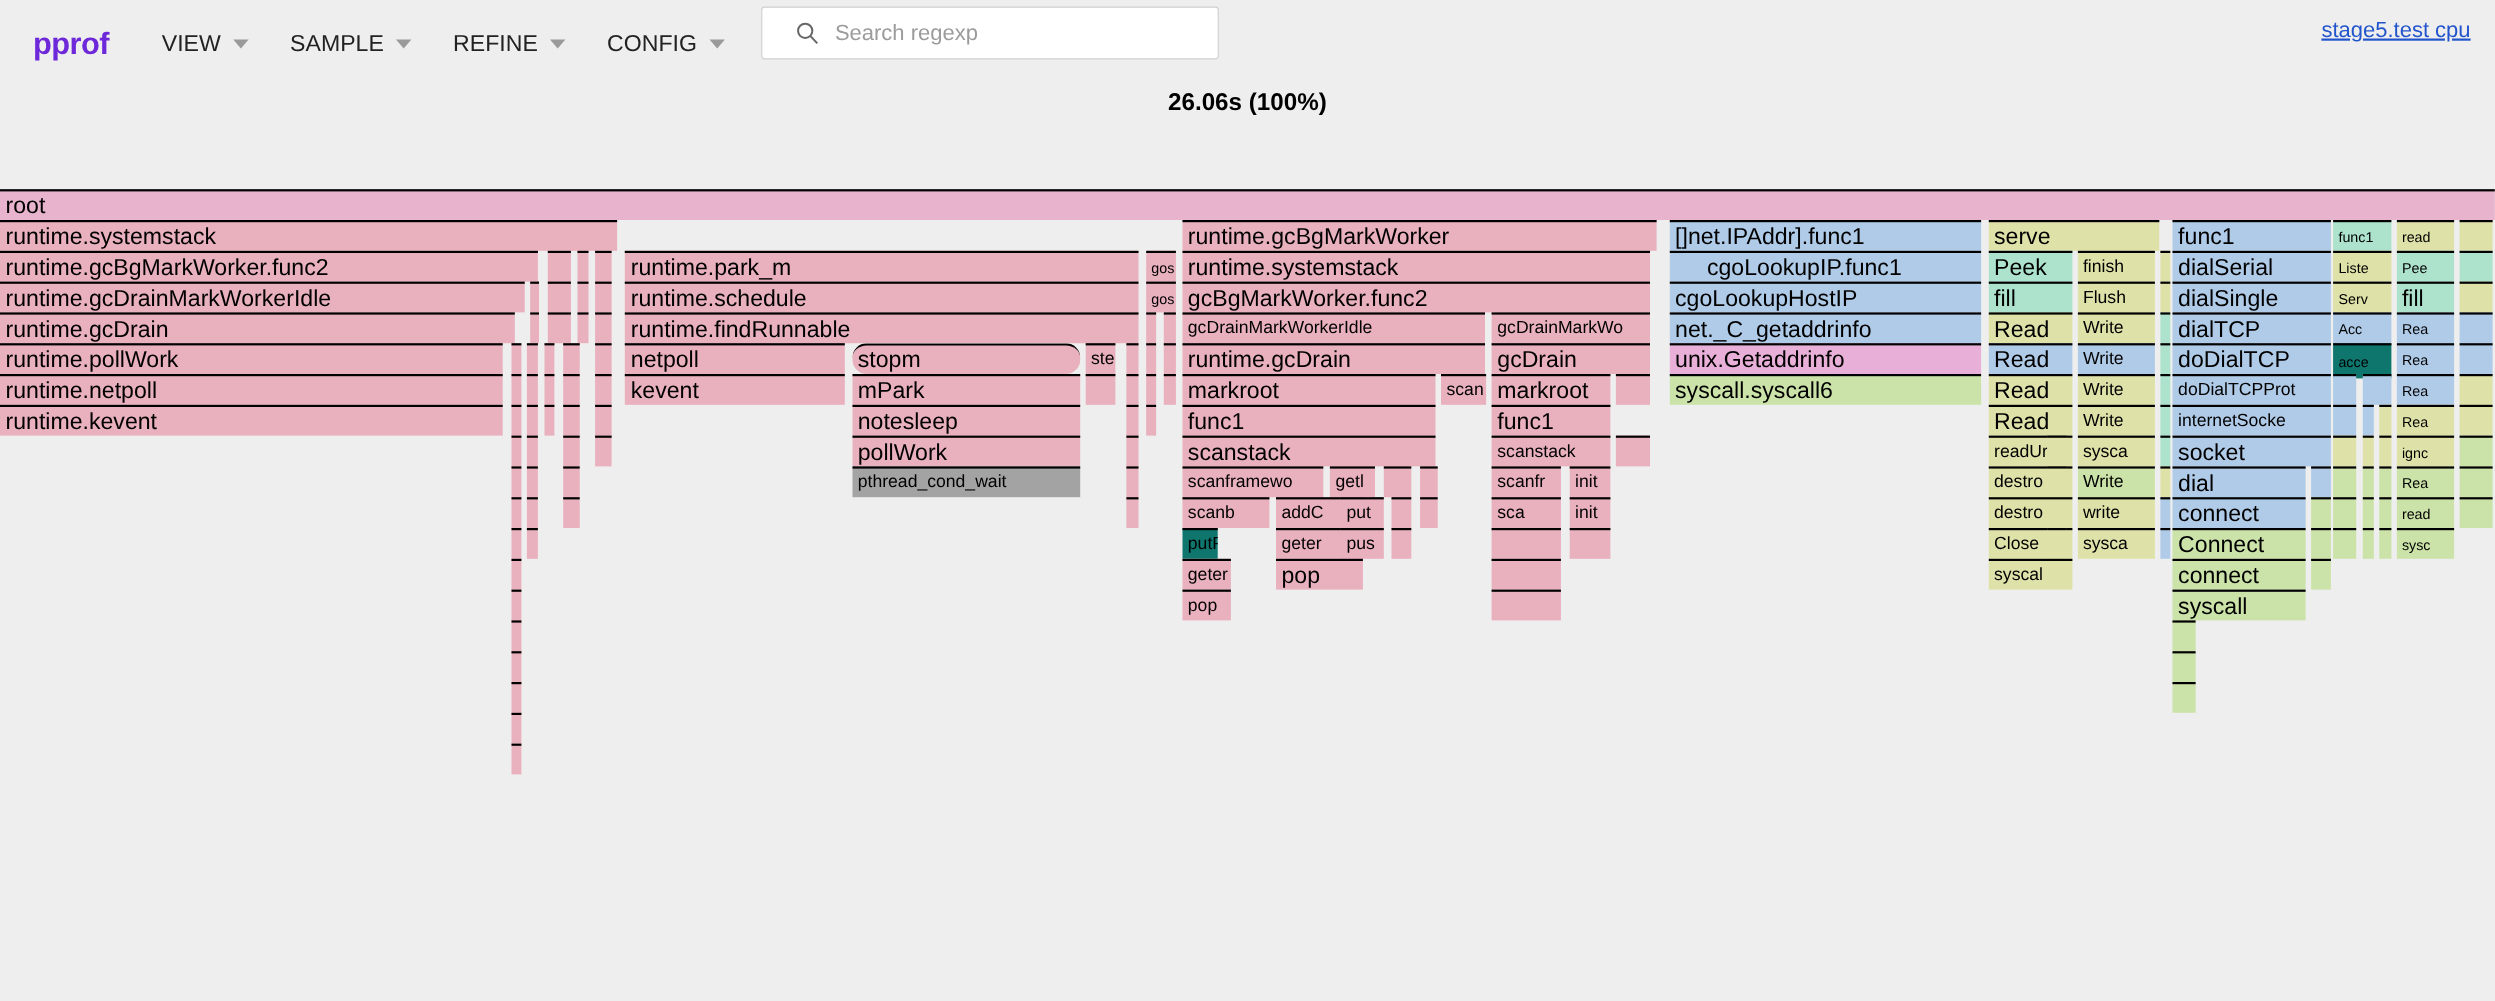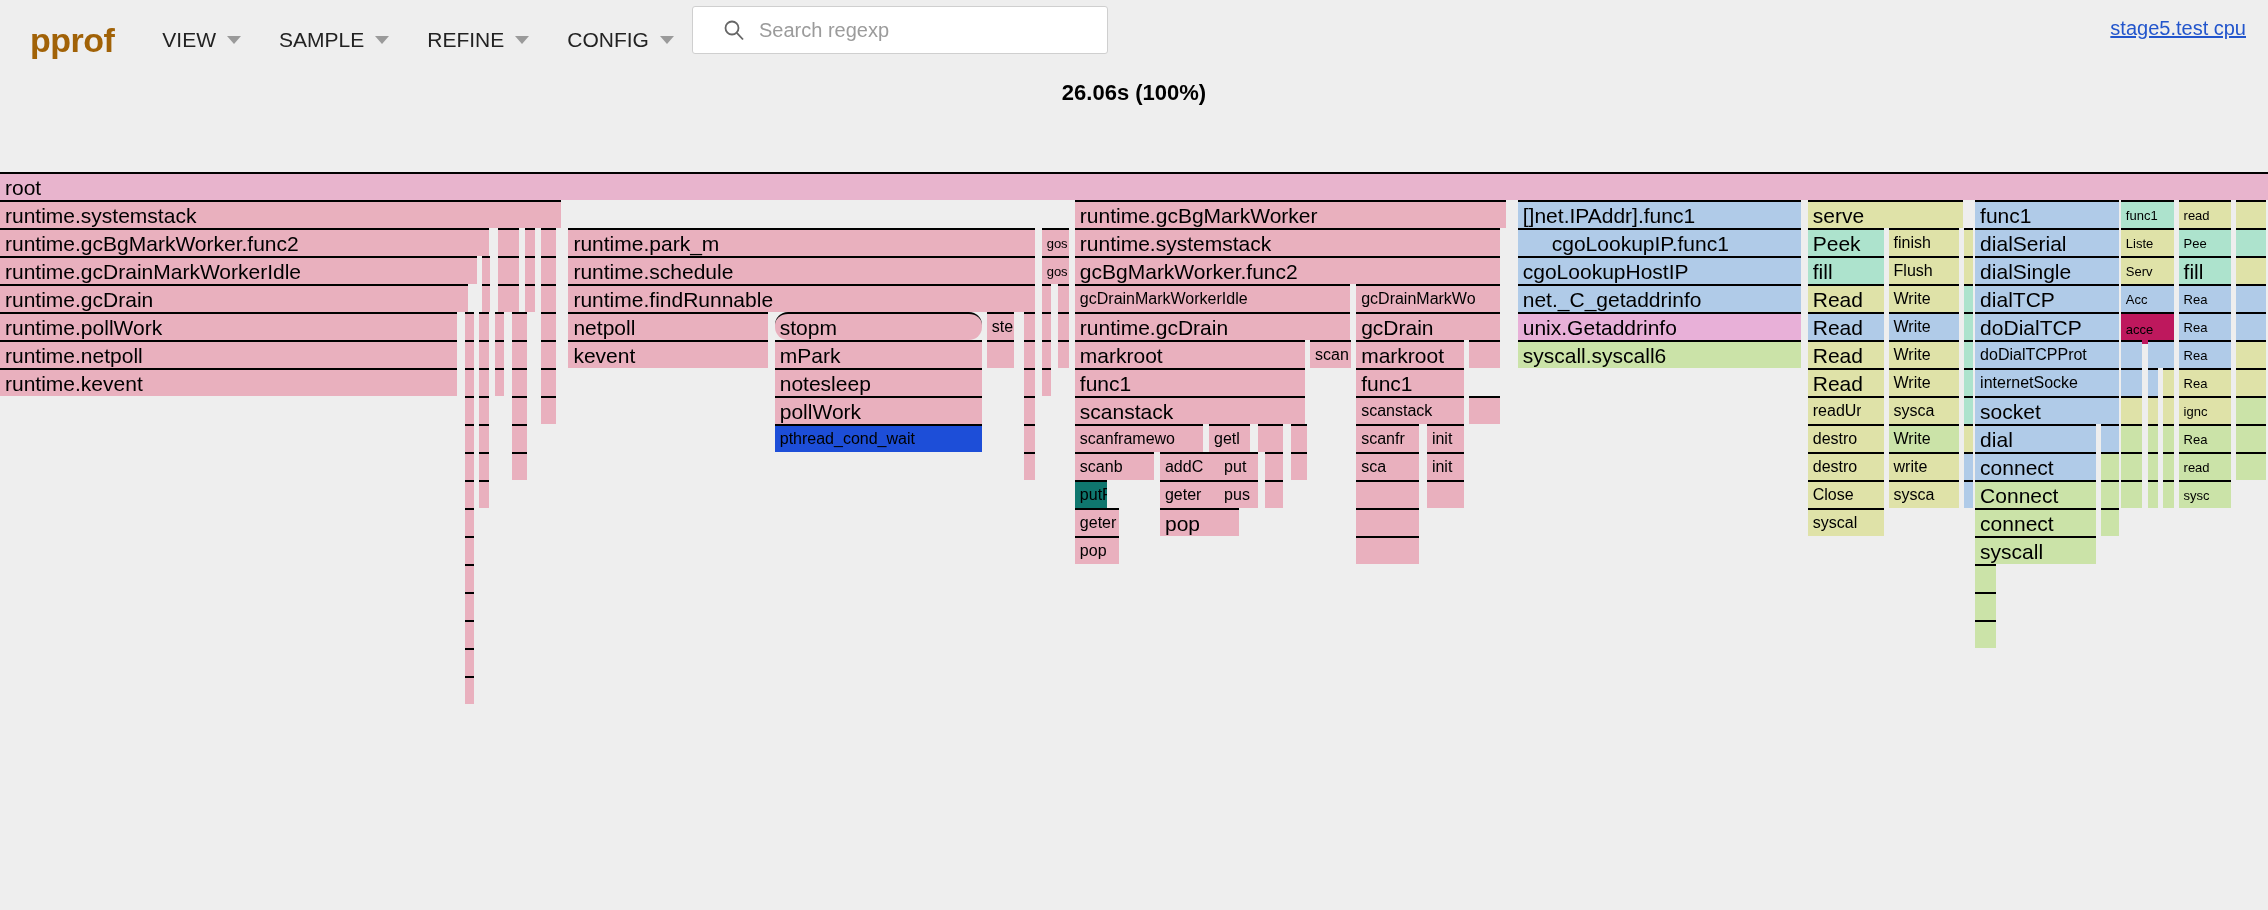--- a/index.html
+++ b/index.html
@@ -14,23 +14,23 @@
   
   #header {
     position: relative;
     height: 80px;
     background: #eeeeee;
     display: flex;
     align-items: center;
     padding: 0 0 0 30px;
   }
   #brand {
-    font-size: 34px;
+    font-size: 28px;
     font-weight: bold;
-    color: #a16207;
+    color: #6d28d9;
     letter-spacing: -0.5px;
     margin-right: 48px;
     user-select: none;
   }
   .menu {
     display: flex;
     align-items: center;
     font-size: 21px;
     color: #222;
     margin-right: 38px;
@@ -225,21 +225,21 @@
       <div class="fbox" style="left: 1024.35px; width: 10.9847px; top: 232px; height: 28px; background: rgb(233, 176, 190);"></div>
       <div class="fbox" style="left: 1041.66px; width: 9.54198px; top: 232px; height: 28px; background: rgb(233, 176, 190);"></div>
       <div class="fbox" style="left: 1057.53px; width: 10.9847px; top: 232px; height: 28px; background: rgb(233, 176, 190);"></div>
       <div class="fbox" style="left: 1074.85px; width: 275.008px; top: 232px; height: 28px; background: rgb(233, 176, 190);">runtime.gcDrain</div>
       <div class="fbox" style="left: 1356.18px; width: 143.718px; top: 232px; height: 28px; background: rgb(233, 176, 190);">gcDrain</div>
       <div class="fbox" style="left: 1517.77px; width: 283.664px; top: 232px; height: 28px; background: rgb(232, 176, 216);">unix.Getaddrinfo</div>
       <div class="fbox" style="left: 1807.76px; width: 75.9084px; top: 232px; height: 28px; background: rgb(176, 203, 232);">Read</div>
       <div class="fbox sm" style="left: 1888.56px; width: 70.1374px; top: 232px; height: 28px; background: rgb(176, 203, 232);">Write</div>
       <div class="fbox" style="left: 1963.58px; width: 9.54198px; top: 232px; height: 28px; background: rgb(173, 227, 205);"></div>
       <div class="fbox" style="left: 1975.12px; width: 143.718px; top: 232px; height: 28px; background: rgb(176, 203, 232);">doDialTCP</div>
-      <div class="fbox xs" style="left: 2120.84px; width: 52.8244px; top: 232px; height: 32px; background: #be185d;">acce</div>
+      <div class="fbox xs" style="left: 2120.84px; width: 52.8244px; top: 232px; height: 32px; background: #0f766e;">acce</div>
       <div class="fbox xs" style="left: 2178.55px; width: 52.8244px; top: 232px; height: 28px; background: rgb(176, 203, 232);">Rea</div>
       <div class="fbox" style="left: 2236.26px; width: 29.7405px; top: 232px; height: 28px; background: rgb(176, 203, 232);"></div>
       <div class="fbox" style="left: 0px; width: 456.794px; top: 260px; height: 28px; background: rgb(233, 176, 190);">runtime.netpoll</div>
       <div class="fbox" style="left: 464.565px; width: 9.54198px; top: 260px; height: 28px; background: rgb(233, 176, 190);"></div>
       <div class="fbox" style="left: 478.992px; width: 9.54198px; top: 260px; height: 28px; background: rgb(233, 176, 190);"></div>
       <div class="fbox" style="left: 494.863px; width: 9.54198px; top: 260px; height: 28px; background: rgb(233, 176, 190);"></div>
       <div class="fbox" style="left: 512.176px; width: 15.313px; top: 260px; height: 28px; background: rgb(233, 176, 190);"></div>
       <div class="fbox" style="left: 541.031px; width: 15.313px; top: 260px; height: 28px; background: rgb(233, 176, 190);"></div>
       <div class="fbox" style="left: 568.443px; width: 199.985px; top: 260px; height: 28px; background: rgb(233, 176, 190);">kevent</div>
       <div class="fbox" style="left: 774.756px; width: 207.198px; top: 260px; height: 28px; background: rgb(233, 176, 190);">mPark</div>
@@ -295,21 +295,21 @@
       <div class="fbox" style="left: 1963.58px; width: 9.54198px; top: 316px; height: 28px; background: rgb(173, 227, 205);"></div>
       <div class="fbox" style="left: 1975.12px; width: 143.718px; top: 316px; height: 28px; background: rgb(176, 203, 232);">socket</div>
       <div class="fbox" style="left: 2120.84px; width: 21.084px; top: 316px; height: 28px; background: rgb(223, 226, 168);"></div>
       <div class="fbox" style="left: 2148.25px; width: 9.54198px; top: 316px; height: 28px; background: rgb(223, 226, 168);"></div>
       <div class="fbox" style="left: 2162.68px; width: 10.9847px; top: 316px; height: 28px; background: rgb(223, 226, 168);"></div>
       <div class="fbox xs" style="left: 2178.55px; width: 52.8244px; top: 316px; height: 28px; background: rgb(223, 226, 168);">ignc</div>
       <div class="fbox" style="left: 2236.26px; width: 29.7405px; top: 316px; height: 28px; background: rgb(203, 227, 168);"></div>
       <div class="fbox" style="left: 464.565px; width: 9.54198px; top: 344px; height: 28px; background: rgb(233, 176, 190);"></div>
       <div class="fbox" style="left: 478.992px; width: 9.54198px; top: 344px; height: 28px; background: rgb(233, 176, 190);"></div>
       <div class="fbox" style="left: 512.176px; width: 15.313px; top: 344px; height: 28px; background: rgb(233, 176, 190);"></div>
-      <div class="fbox sm" style="left: 774.756px; width: 207.198px; top: 344px; height: 28px; background: #1d4ed8; text-align: center;">pthread_cond_wait</div>
+      <div class="fbox sm" style="left: 774.756px; width: 207.198px; top: 344px; height: 28px; background: #a3a3a3; text-align: center;">pthread_cond_wait</div>
       <div class="fbox" style="left: 1024.35px; width: 10.9847px; top: 344px; height: 28px; background: rgb(233, 176, 190);"></div>
       <div class="fbox sm" style="left: 1074.85px; width: 127.847px; top: 344px; height: 28px; background: rgb(233, 176, 190);">scanframewo</div>
       <div class="fbox sm" style="left: 1209.02px; width: 41.2824px; top: 344px; height: 28px; background: rgb(233, 176, 190);">getl</div>
       <div class="fbox" style="left: 1258.08px; width: 25.4122px; top: 344px; height: 28px; background: rgb(233, 176, 190);"></div>
       <div class="fbox" style="left: 1291.26px; width: 15.313px; top: 344px; height: 28px; background: rgb(233, 176, 190);"></div>
       <div class="fbox sm" style="left: 1356.18px; width: 62.9237px; top: 344px; height: 28px; background: rgb(233, 176, 190);">scanfr</div>
       <div class="fbox sm" style="left: 1426.88px; width: 36.9542px; top: 344px; height: 28px; background: rgb(233, 176, 190);">init</div>
       <div class="fbox sm" style="left: 1807.76px; width: 75.9084px; top: 344px; height: 28px; background: rgb(223, 226, 168);">destro</div>
       <div class="fbox" style="left: 1861.15px; width: 18.1985px; top: 344px; height: 28px; background: rgb(223, 226, 168);"></div>
       <div class="fbox sm" style="left: 1888.56px; width: 70.1374px; top: 344px; height: 28px; background: rgb(203, 227, 168);">Write</div>

